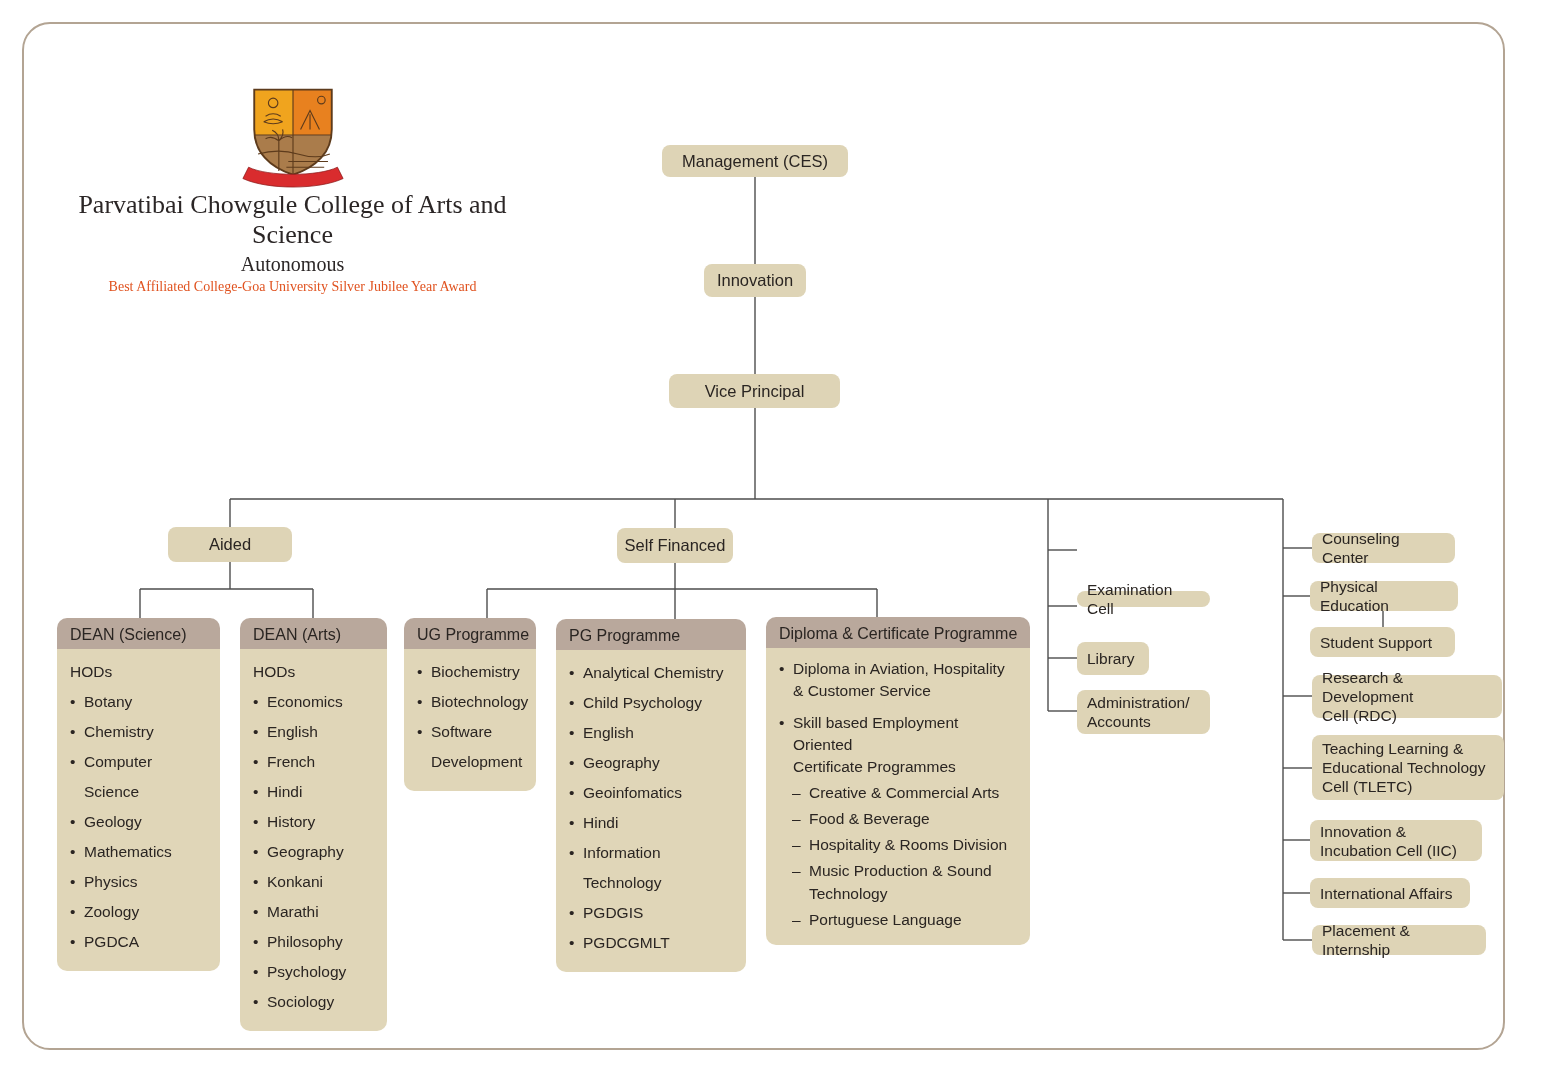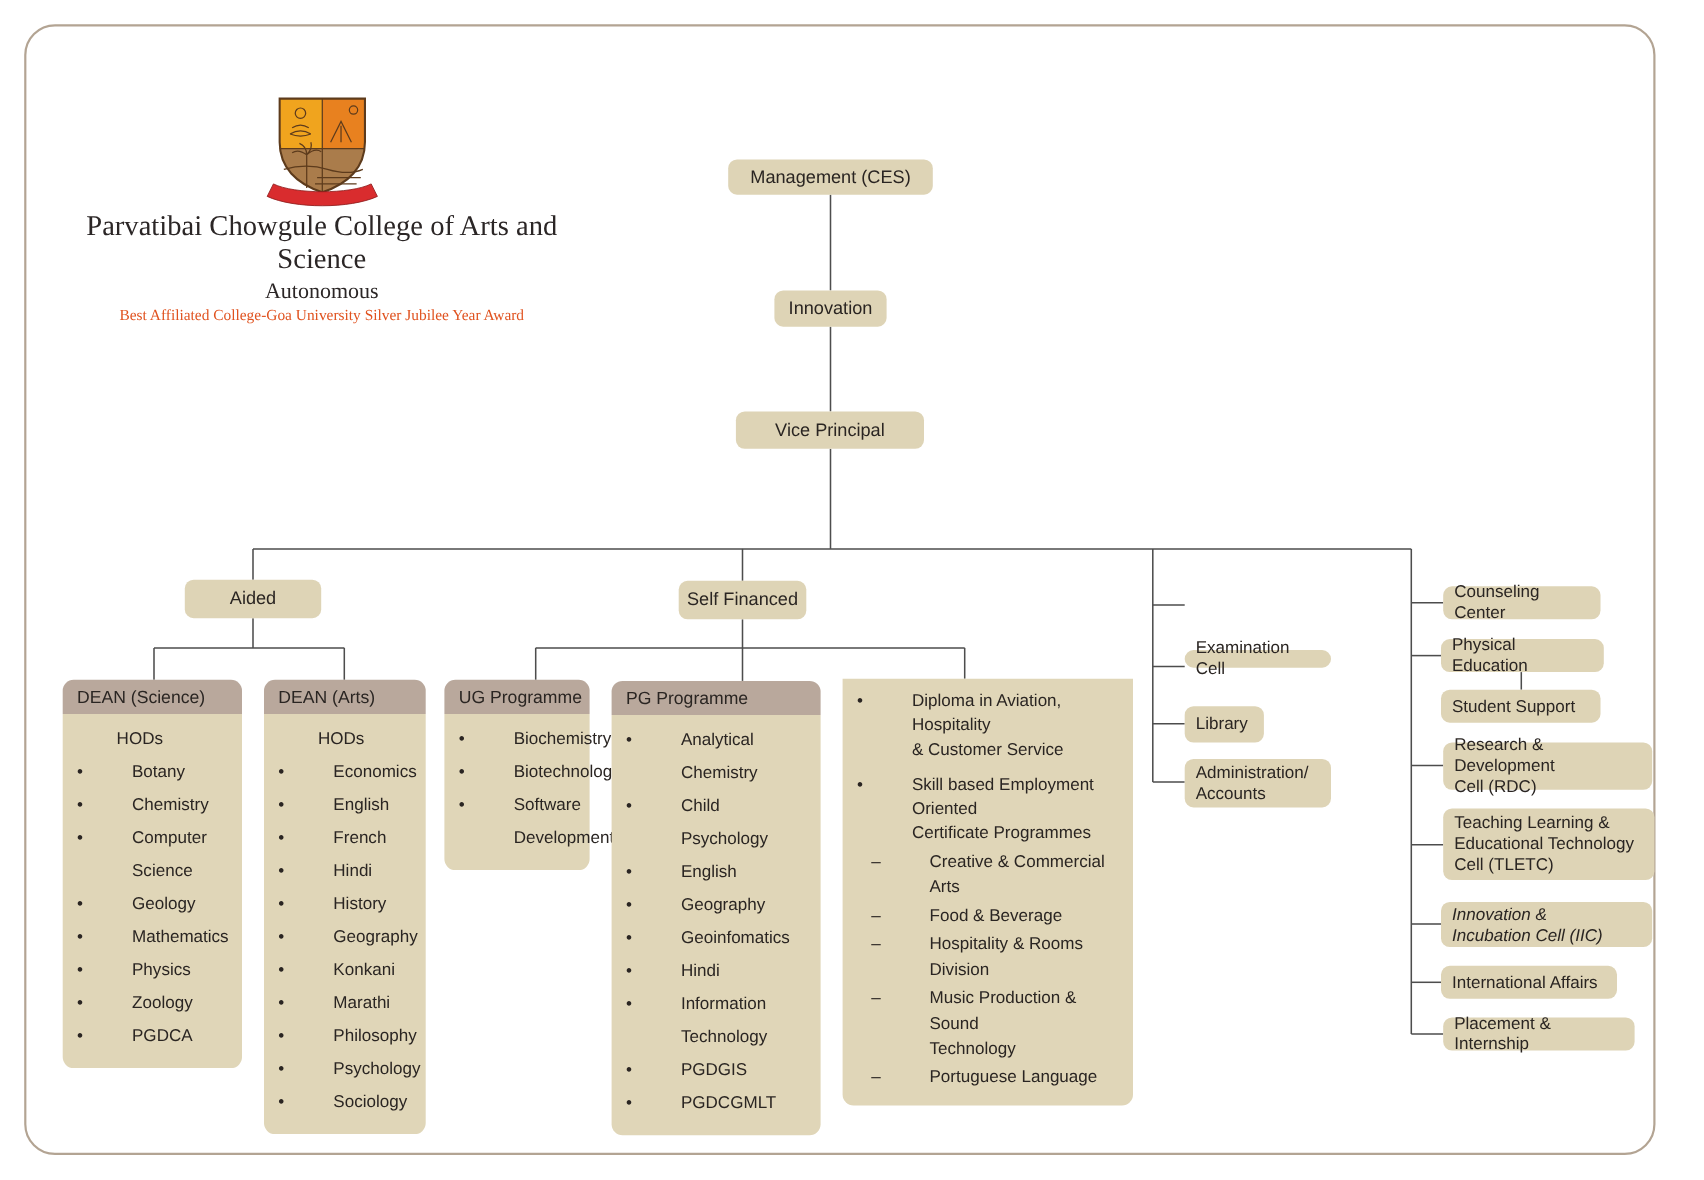--- a/index.html
+++ b/index.html
@@ -24,21 +24,21 @@
         display:flex;align-items:center;font-size:16.5px;}
   .node.center{justify-content:center;text-align:center;white-space:nowrap;}
   .node.left{justify-content:flex-start;text-align:left;padding:4px 10px;font-size:15.5px;
              line-height:19px;white-space:pre-line;}
   .card{position:absolute;box-sizing:border-box;}
   .card-header{background:#b9a89c;border-radius:10px 10px 0 0;height:31px;box-sizing:border-box;
                display:flex;align-items:center;padding:2px 13px 0;font-size:16px;white-space:nowrap;}
   .card-body{background:#e0d6b8;border-radius:0 0 10px 10px;padding:8px 13px 14px;}
   .item{display:flex;font-size:15.5px;line-height:30px;}
   .item .marker{flex:0 0 14px;}
-  .item .txt{white-space:pre-line;margin-left:36px;}
+  .item .txt{white-space:pre-line;}
   .card.diploma .item{line-height:22px;}
   .card.diploma .item.bullet{margin-top:10px;}
   .card.diploma .item.bullet:first-child{margin-top:2px;}
   .card.diploma .item.dash{margin-top:3px;padding-left:13px;line-height:23px;}
   .card.diploma .item.dash .marker{flex:0 0 17px;}
 </style>
 </head>
 <body>
 
 <div class="page">
@@ -119,21 +119,21 @@
       <div class="node left" style="left: 1077px; top: 690px; width: 133px; height: 44px;">Administration/
 Accounts</div>
       <div class="node left" style="left: 1312px; top: 533px; width: 143px; height: 30px;">Counseling Center</div>
       <div class="node left" style="left: 1310px; top: 581px; width: 148px; height: 30px;">Physical Education</div>
       <div class="node left" style="left: 1310px; top: 627px; width: 145px; height: 30px;">Student Support</div>
       <div class="node left" style="left: 1312px; top: 675px; width: 190px; height: 43px;">Research &amp; Development
 Cell (RDC)</div>
       <div class="node left" style="left: 1312px; top: 735px; width: 192px; height: 65px;">Teaching Learning &amp;
 Educational Technology
 Cell (TLETC)</div>
-      <div class="node left" style="left: 1310px; top: 820px; width: 192px; height: 41px; font-style: italic;">Innovation &amp;
+      <div class="node left" style="left: 1310px; top: 820px; width: 172px; height: 41px;">Innovation &amp;
 Incubation Cell (IIC)</div>
       <div class="node left" style="left: 1310px; top: 878px; width: 160px; height: 30px;">International Affairs</div>
       <div class="node left" style="left: 1312px; top: 925px; width: 174px; height: 30px;">Placement &amp; Internship</div>
       <div class="card" style="left: 57px; top: 618px; width: 163px;">
         <div class="card-header">DEAN (Science)</div>
         <div class="card-body">
           <div class="item plain">
             <span class="txt">HODs</span>
           </div>
           <div class="item bullet">
@@ -275,20 +275,21 @@
             <span class="marker">•</span>
             <span class="txt">PGDGIS</span>
           </div>
           <div class="item bullet">
             <span class="marker">•</span>
             <span class="txt">PGDCGMLT</span>
           </div>
         </div>
       </div>
       <div class="card diploma" style="left: 766px; top: 617px; width: 264px;">
+        <div class="card-header">Diploma &amp; Certificate Programme</div>
         <div class="card-body">
           <div class="item bullet">
             <span class="marker">•</span>
             <span class="txt">Diploma in Aviation, Hospitality
 &amp; Customer Service</span>
           </div>
           <div class="item bullet">
             <span class="marker">•</span>
             <span class="txt">Skill based Employment Oriented
 Certificate Programmes</span>

